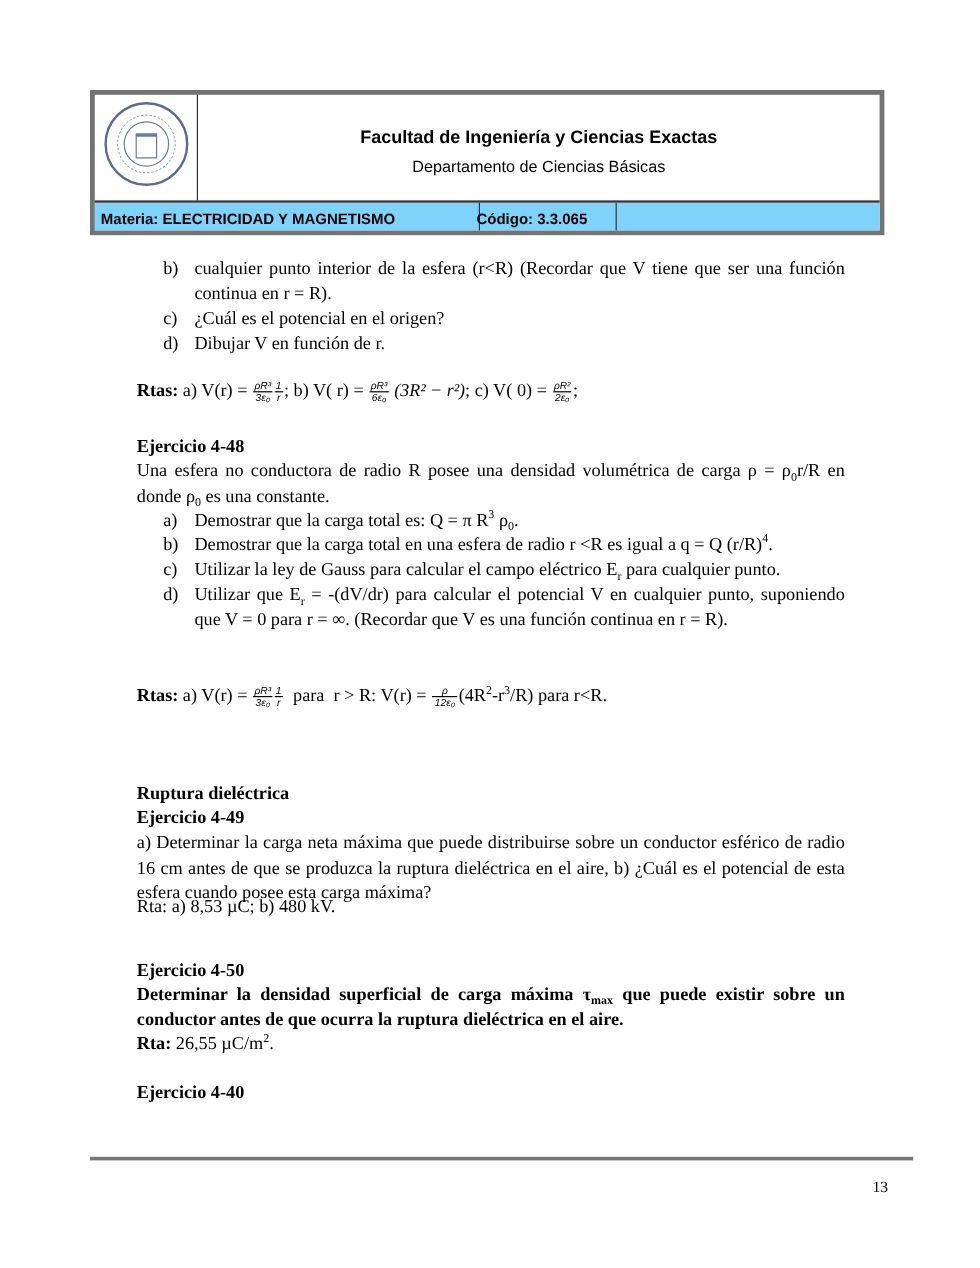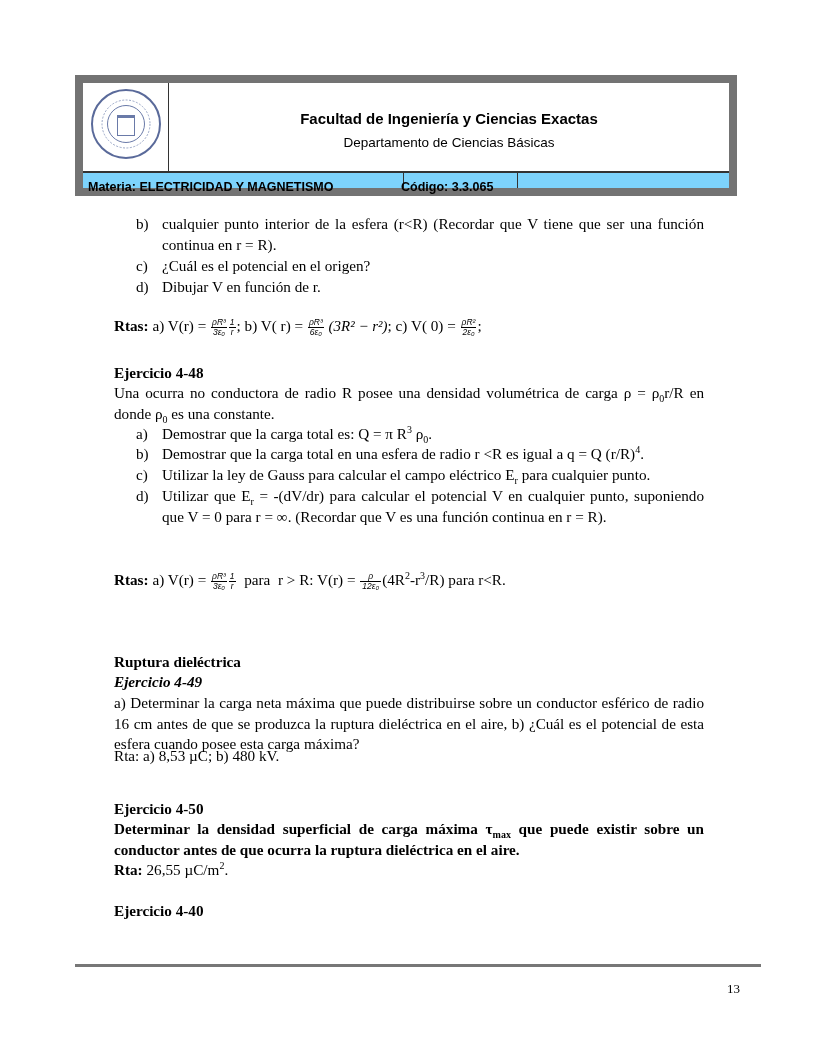--- a/index.html
+++ b/index.html
@@ -1,19 +1,19 @@
 <!DOCTYPE html>
 <html><head>
   <meta charset="utf-8">
   <style>
     html, body { margin:0; padding:0; background:#ffffff; }
     body { width:817px; height:1057px; position:relative; overflow:hidden;
            font-family:"Liberation Serif", serif; color:#000; }
     .hdr { position:absolute; left:75px; top:75px; width:662px; height:121px;
-           border:8px solid #737373; box-sizing:border-box; }
+           border:4px solid #737373; box-sizing:border-box; }
     .hdr-top { position:absolute; left:0; top:0; right:0; height:88px; border-bottom:2px solid #333; }
     .logo-cell { position:absolute; left:0; top:0; width:85px; height:88px; border-right:1px solid #333; }
     .logo { position:absolute; left:8px; top:6px; width:70px; height:70px; border-radius:50%;
             border:2px solid #5a6a9a; box-sizing:border-box; }
     .logo-inner { position:absolute; left:14px; top:14px; width:38px; height:38px; border-radius:50%;
                   border:1.5px solid #6a7aa8; box-sizing:border-box; }
     .logo-bldg { position:absolute; left:9px; top:9px; width:16px; height:17px; border:1.5px solid #6a7aa8; border-top-width:3px; }
     .logo-ring-text { position:absolute; left:0; top:0; width:70px; height:70px; }
     .title-cell { position:absolute; left:86px; top:0; right:0; height:88px; text-align:center;
                   font-family:"Liberation Sans", sans-serif; }
@@ -82,21 +82,21 @@
 
 <div class="txt" style="left:114px; top:316px; white-space:nowrap;">
   <span class="b">Rtas:</span><span> a) V(r) =</span>
   <span class="frac"><span class="num">ρR³</span><span class="den">3ε₀</span></span><span class="frac"><span class="num">1</span><span class="den">r</span></span><span>; b) V( r) =</span>
   <span class="frac"><span class="num">ρR³</span><span class="den">6ε₀</span></span><span class="mathit"> (3R² − r²)</span><span>; c) V( 0) =</span>
   <span class="frac"><span class="num">ρR²</span><span class="den">2ε₀</span></span><span>;</span>
 </div>
 
 <div class="txt b" style="left:114px; top:363px;">Ejercicio 4-48</div>
 <div class="txt just" style="left:114px; top:383px; width:590px;">
-  <span>Una ocurra no conductora de radio R posee una densidad volumétrica de carga ρ = ρ</span><sub>0</sub><span>r/R en donde ρ</span><sub>0</sub><span> es una constante.</span>
+  <span>Una esfera no conductora de radio R posee una densidad volumétrica de carga ρ = ρ</span><sub>0</sub><span>r/R en donde ρ</span><sub>0</sub><span> es una constante.</span>
 </div>
 
 <div class="item" style="top:424px;">
   <span class="lbl">a)</span>
   <div class="body"><span>Demostrar que la carga total es: Q = π R</span><sup>3</sup><span> ρ</span><sub>0</sub><span>.</span></div>
 </div>
 <div class="item" style="top:444px;">
   <span class="lbl">b)</span>
   <div class="body"><span>Demostrar que la carga total en una esfera de radio r &lt;R es igual a q = Q (r/R)</span><sup>4</sup><span>.</span></div>
 </div>
@@ -109,21 +109,21 @@
   <div class="body"><span>Utilizar que E</span><sub>r</sub><span> = -(dV/dr) para calcular el potencial V en cualquier punto, suponiendo que V = 0 para r = ∞. (Recordar que V es una función continua en r = R).</span></div>
 </div>
 
 <div class="txt" style="left:114px; top:570px; white-space:nowrap;">
   <span class="b">Rtas:</span><span> a) V(r) =</span>
   <span class="frac"><span class="num">ρR³</span><span class="den">3ε₀</span></span><span class="frac"><span class="num">1</span><span class="den">r</span></span><span style="white-space:pre">  para  r &gt; R: V(r) =</span>
   <span class="frac"><span class="num" style="padding:0 8px">ρ</span><span class="den">12ε₀</span></span><span>(4R</span><sup>2</sup><span>-r</span><sup>3</sup><span>/R) para r&lt;R.</span>
 </div>
 
 <div class="txt b" style="left:114px; top:652px;">Ruptura dieléctrica</div>
-<div class="txt b" style="left:114px; top:672px;font-style:italic;">Ejercicio 4-49</div>
+<div class="txt b" style="left:114px; top:672px;">Ejercicio 4-49</div>
 <div class="txt just" style="left:114px; top:693px; width:590px;">a) Determinar la carga neta máxima que puede distribuirse sobre un conductor esférico de radio 16 cm antes de que se produzca la ruptura dieléctrica en el aire, b) ¿Cuál es el potencial de esta esfera cuando posee esta carga máxima?</div>
 <div class="txt" style="left:114px; top:746px;">Rta: a) 8,53 µC; b) 480 kV.</div>
 
 <div class="txt b" style="left:114px; top:799px;">Ejercicio 4-50</div>
 <div class="txt just" style="left:114px; top:819px; width:590px;font-weight:bold;">
   <span>Determinar la densidad superficial de carga máxima τ</span><sub>max</sub><span> que puede existir sobre un conductor antes de que ocurra la ruptura dieléctrica en el aire.</span>
 </div>
 <div class="txt" style="left:114px; top:860px;">
   <span class="b">Rta:</span><span> 26,55 µC/m</span><sup>2</sup><span>.</span>
 </div>

